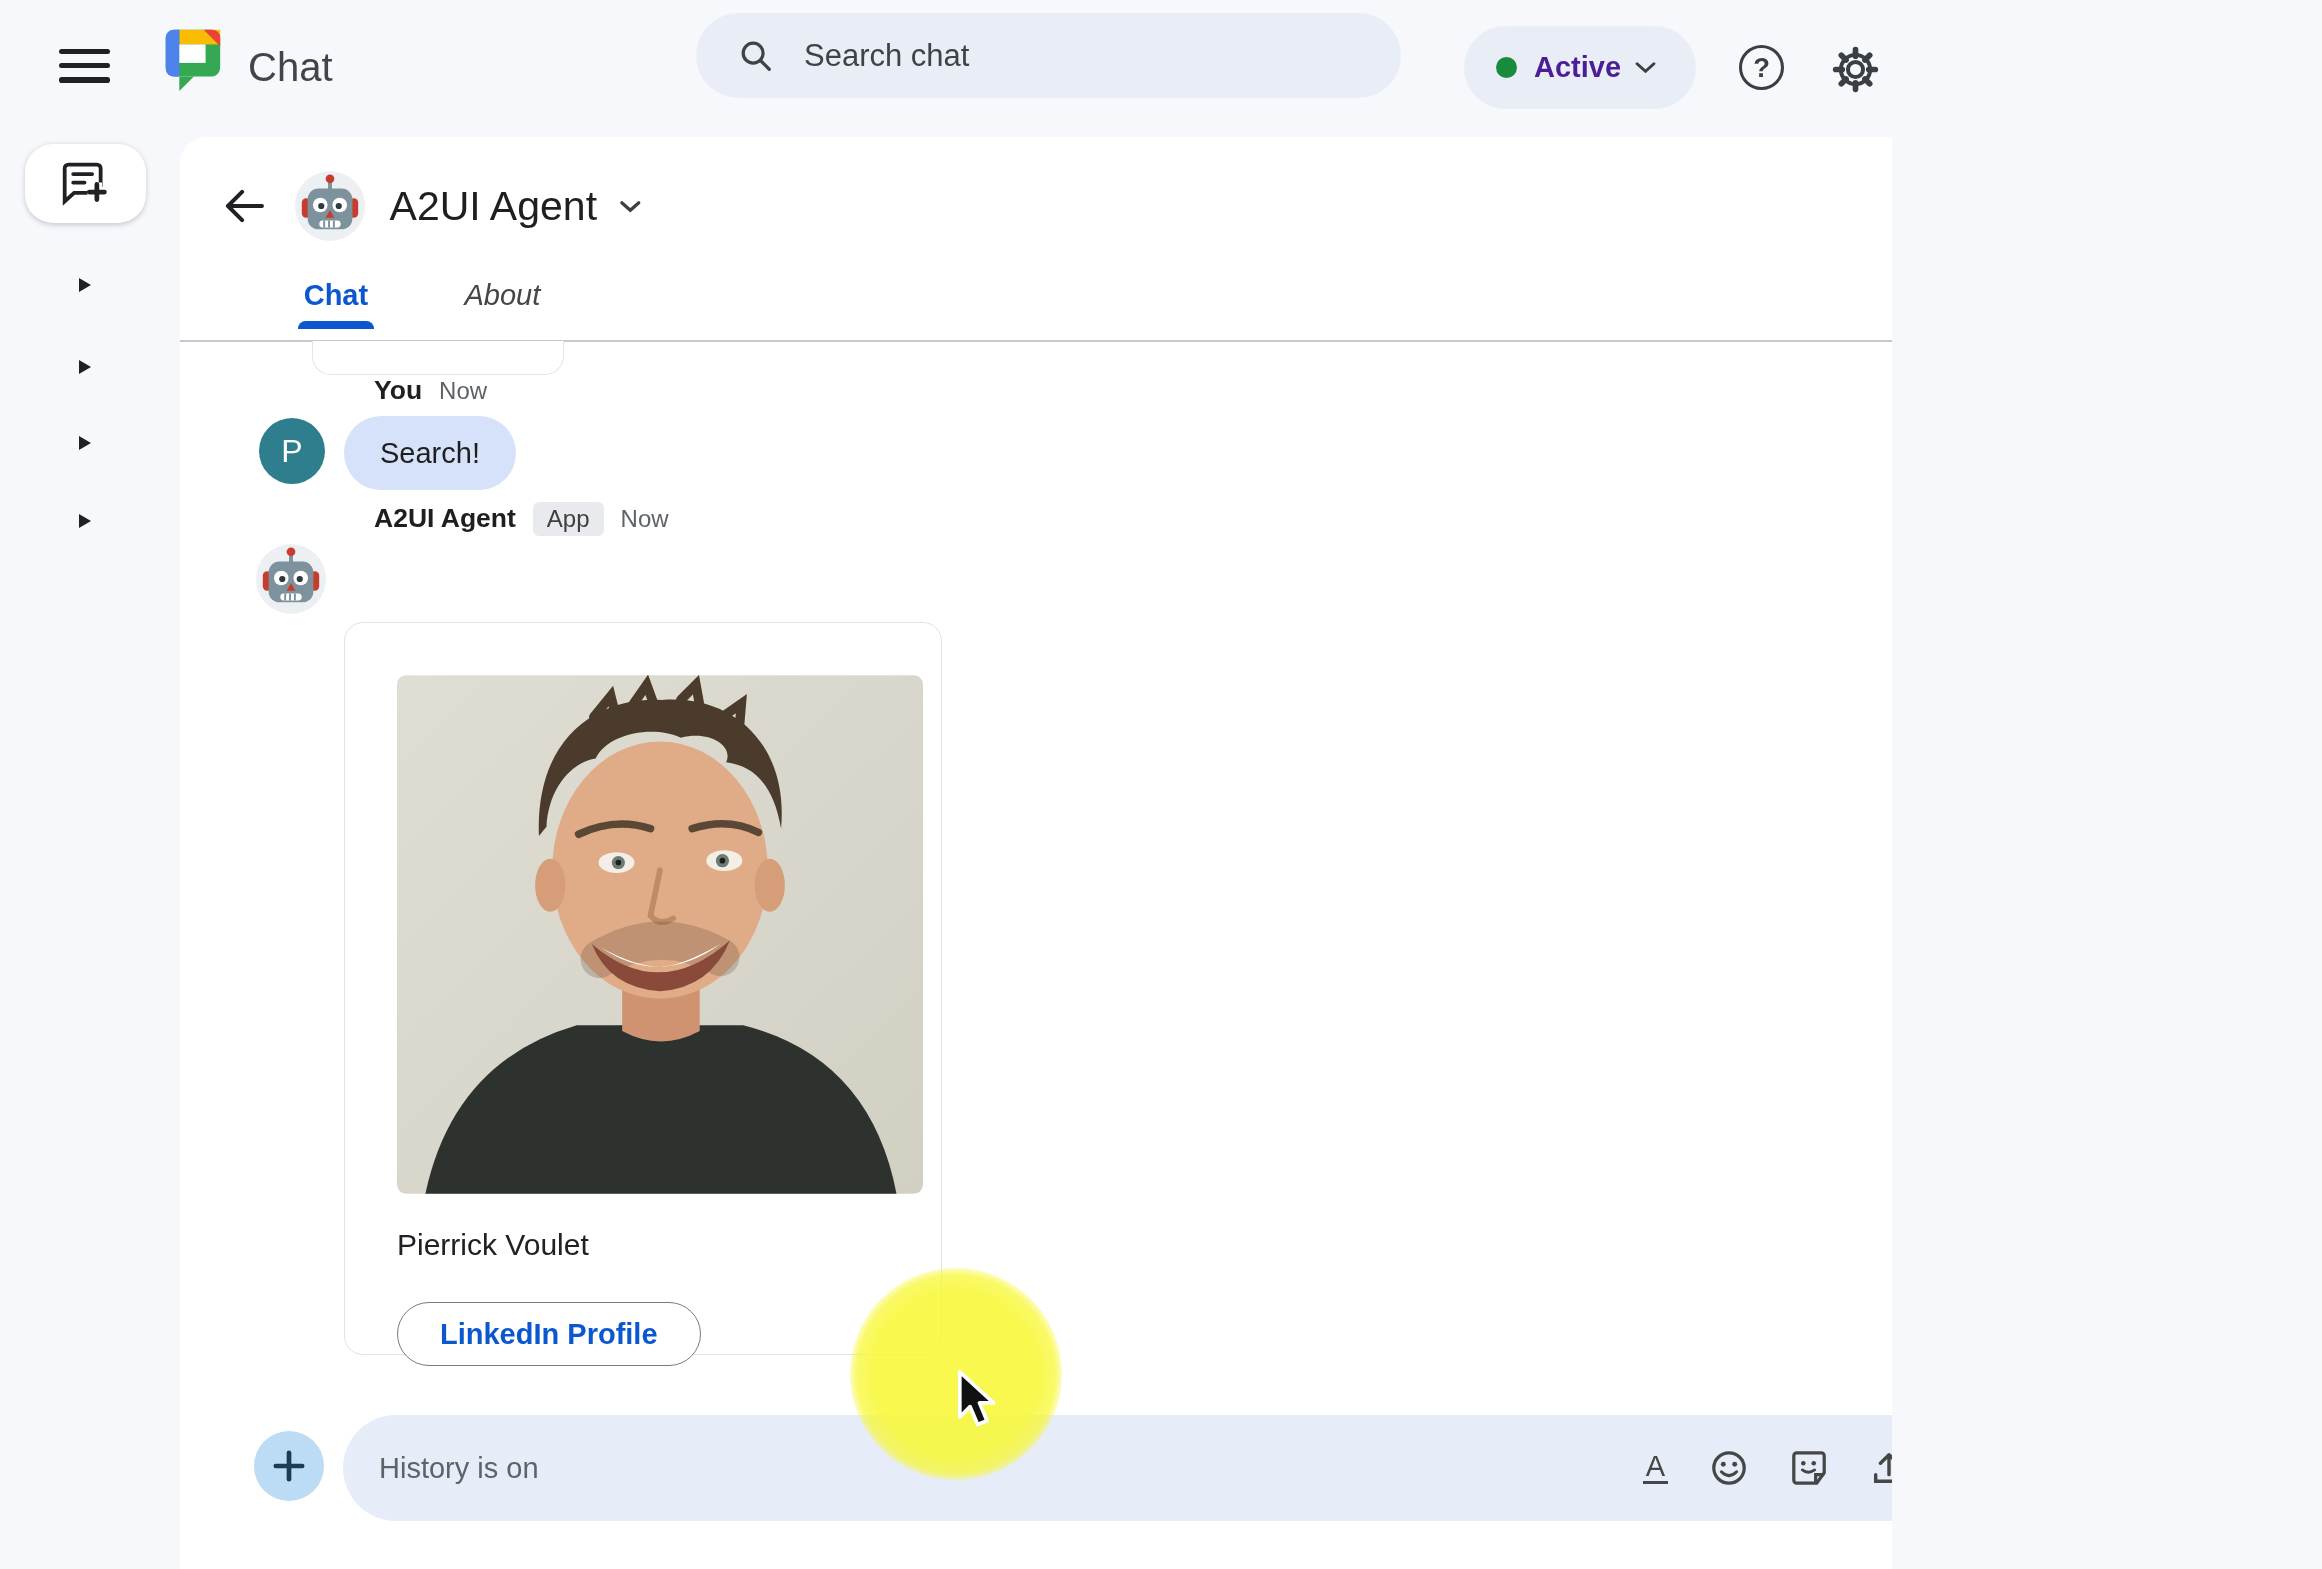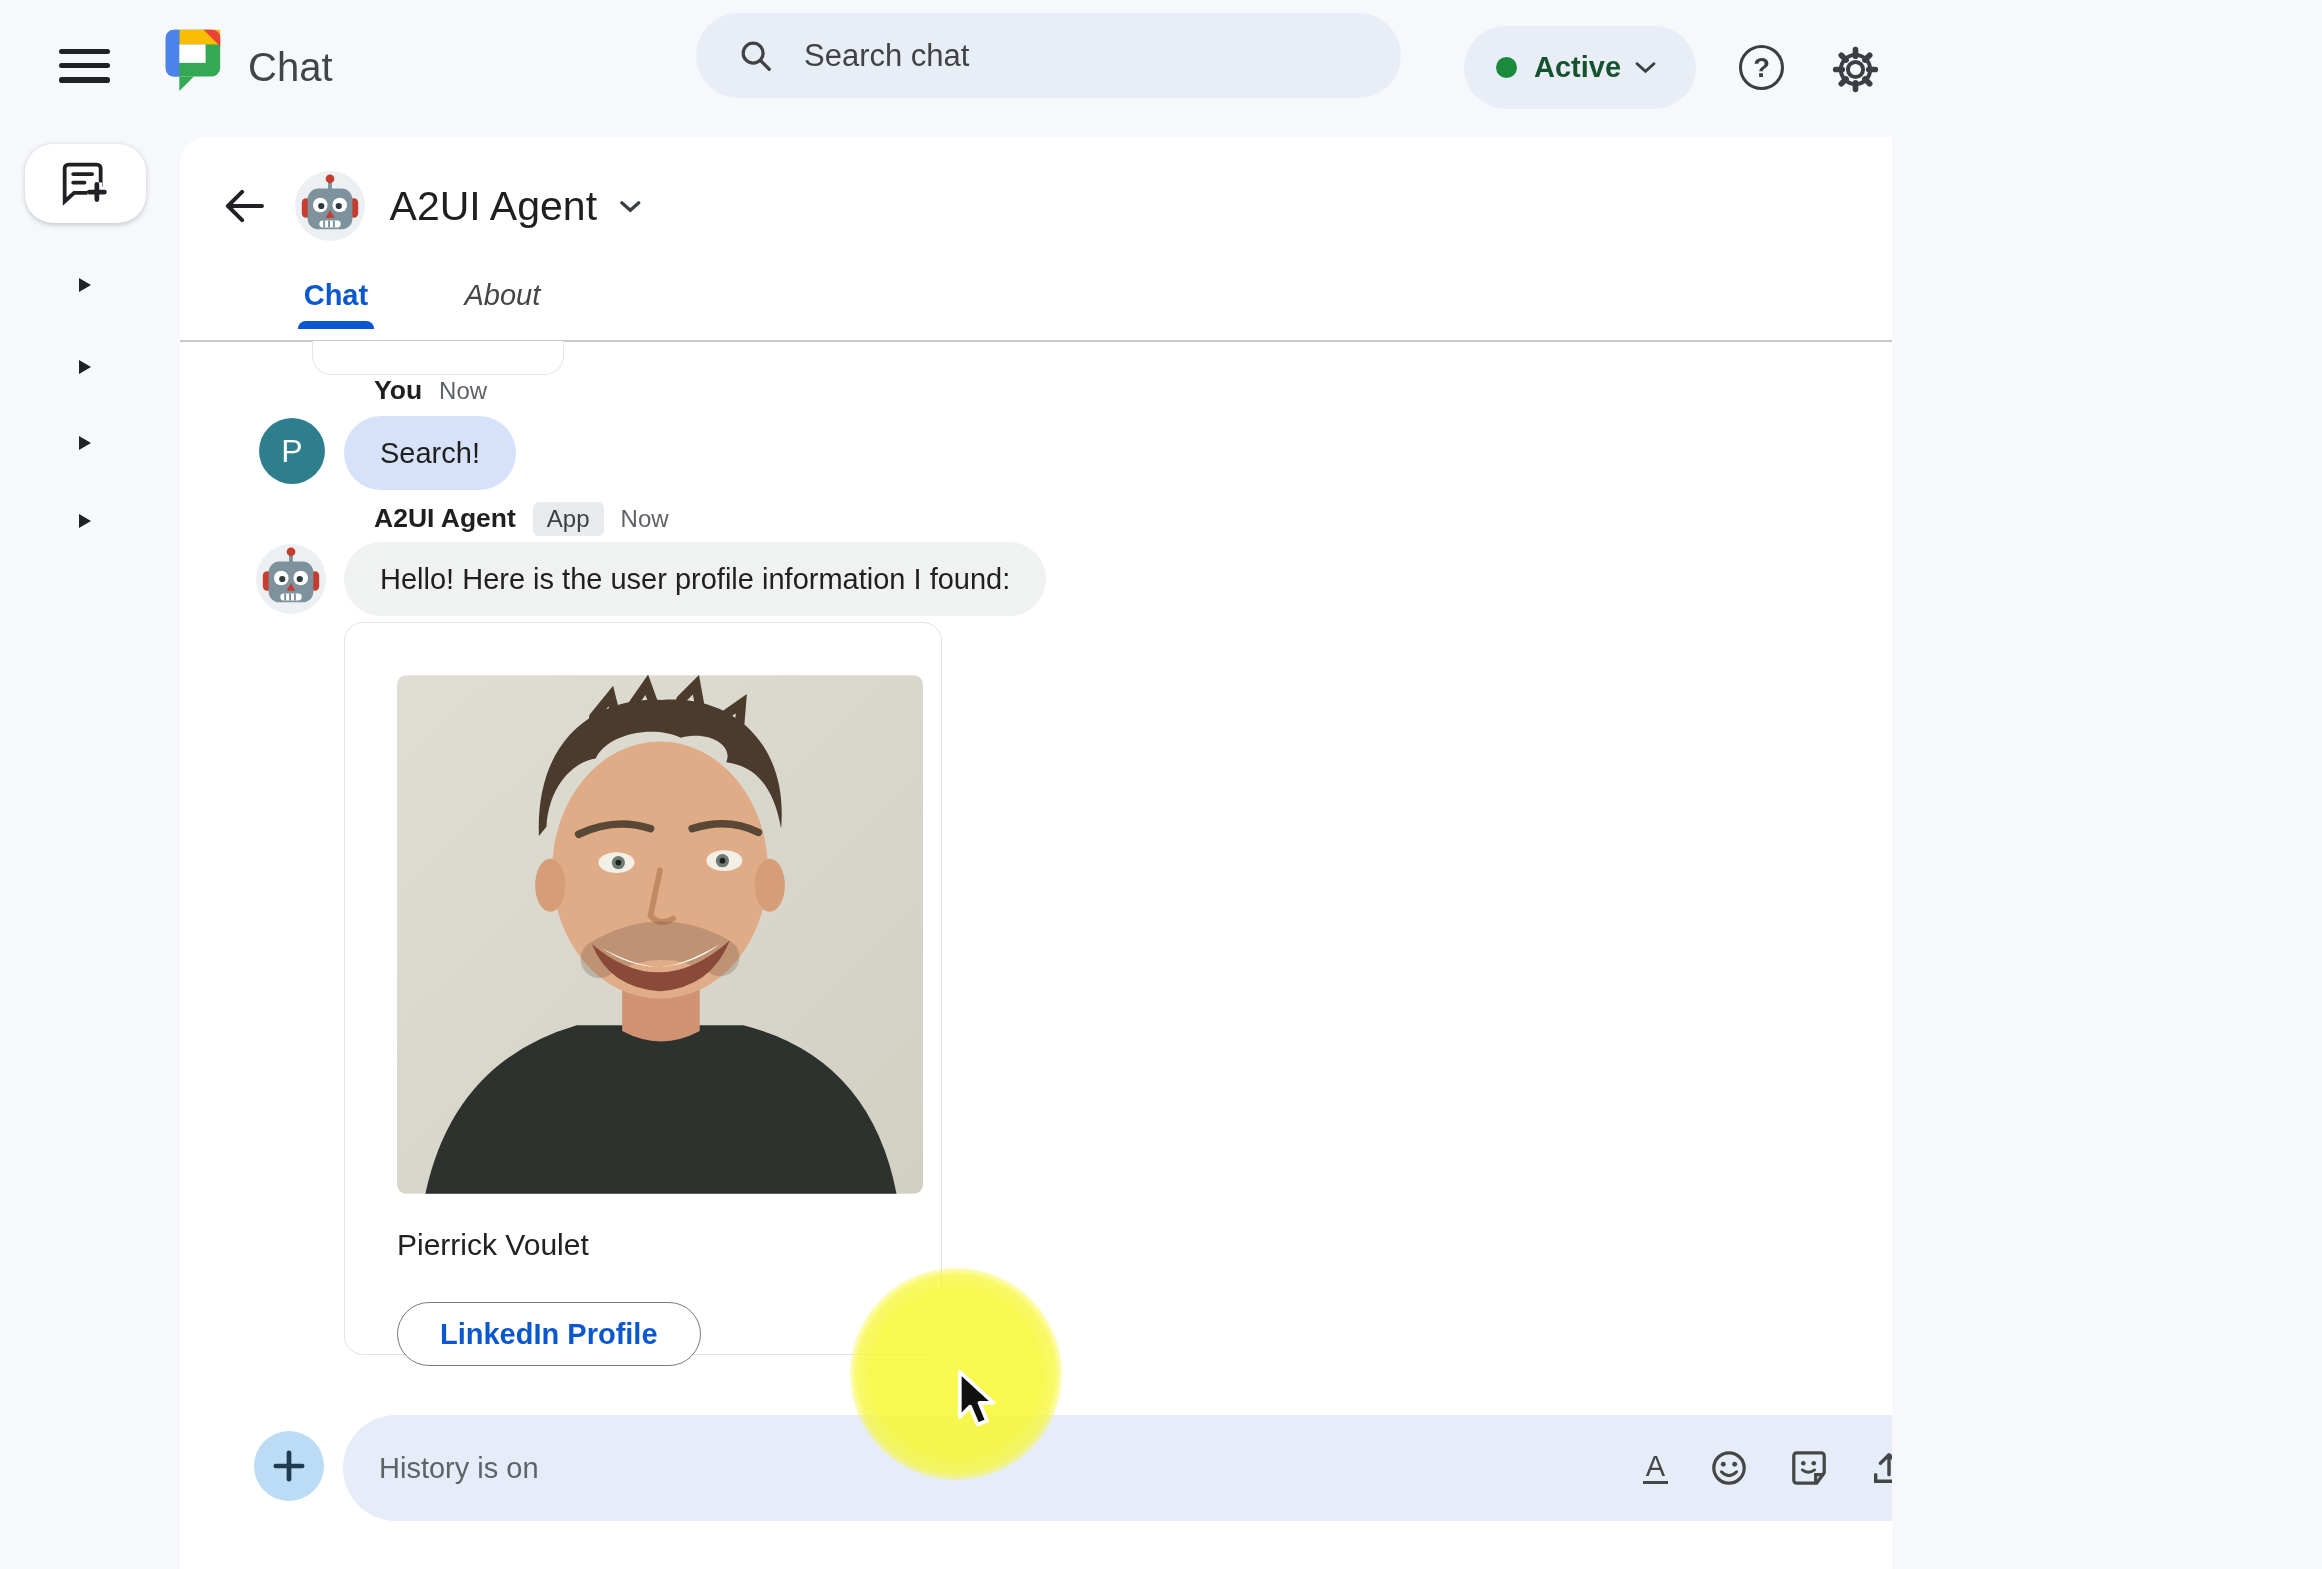--- a/index.html
+++ b/index.html
@@ -13,21 +13,21 @@
   .logo{left:156px;top:24px;width:70px;height:70px;}
   .app-title{left:248px;top:45px;font-size:40px;color:#414549;}
   .search-pill{left:696px;top:13.2px;width:705px;height:85px;border-radius:44px;background:#e9eef6;
                display:flex;align-items:center;padding:0 0 0 42px;box-sizing:border-box;}
   .search-pill input{border:0;background:transparent;outline:none;font-family:inherit;
                      font-size:31px;color:#3f4346;margin-left:28px;width:530px;}
   .search-pill input::placeholder{color:#3f4346;}
   .status-pill{left:1464px;top:25.6px;width:232px;height:83px;border-radius:42px;background:#e9eef6;
                display:flex;align-items:center;padding-left:32px;box-sizing:border-box;cursor:pointer;}
   .status-dot{width:21px;height:21px;border-radius:50%;background:#1a8a3c;}
-  .status-label{font-size:29px;font-weight:bold;color:#14532d;margin:0 13.2px 0 17px;text-align:center;}
+  .status-label{font-size:29px;font-weight:bold;color:#4c1d95;margin:0 13.2px 0 17px;text-align:center;}
   .help-ic{left:1739px;top:45px;width:45px;height:45px;border:3.3px solid #3a3f44;border-radius:50%;
            box-sizing:border-box;display:flex;align-items:center;justify-content:center;
            font-size:27.4px;font-weight:bold;color:#3a3f44;cursor:pointer;}
   .gear-ic{left:1830px;top:44px;cursor:pointer;}
   .grid-ic{left:1931px;top:47px;width:45px;height:45px;display:grid;
            grid-template-columns:repeat(3,1fr);gap:9.5px;cursor:pointer;}
   .grid-ic i{width:8px;height:8px;border-radius:50%;background:#3a3f44;}
   .profile-pill{left:2025px;top:15px;width:281px;height:101px;border-radius:51px;background:#fff;
                 border:1.9px solid #d8dce0;box-sizing:border-box;display:flex;align-items:center;cursor:pointer;}
   .profile-art{width:172px;height:83px;border-radius:5.7px;overflow:hidden;margin-left:17px;flex:none;}
@@ -294,21 +294,20 @@
         <rect x="13" y="18" width="46" height="42" rx="11" fill="#7d929d"></rect>
         <circle cx="26" cy="35" r="7.5" fill="#fff"></circle>
           <circle cx="46" cy="35" r="7.5" fill="#fff"></circle>
         <circle cx="27" cy="36" r="3.2" fill="#2f3a40"></circle>
           <circle cx="45" cy="36" r="3.2" fill="#2f3a40"></circle>
         <path d="M36,40 l-4.5,8 h9 z" fill="#c63d2f"></path>
         <rect x="25" y="51" width="22" height="7" rx="3.5" fill="#fff"></rect>
         <path d="M30,51 v7 M35,51 v7 M40,51 v7" stroke="#7d929d" stroke-width="2"></path>
       </svg>
     </div>
-    <div class="abs bubble other" style="top:405px">Hello! Here is the user profile information I found:</div>
 
     <div class="abs card">
       <div class="card-photo">
         <svg width="526" height="519" viewBox="0 0 556 548">
           <defs>
             <linearGradient id="wall" x1="0" y1="0" x2="1" y2="1">
               <stop offset="0" stop-color="#e0ded4"></stop>
                 <stop offset="1" stop-color="#d2d0c3"></stop>
             </linearGradient>
           </defs>

